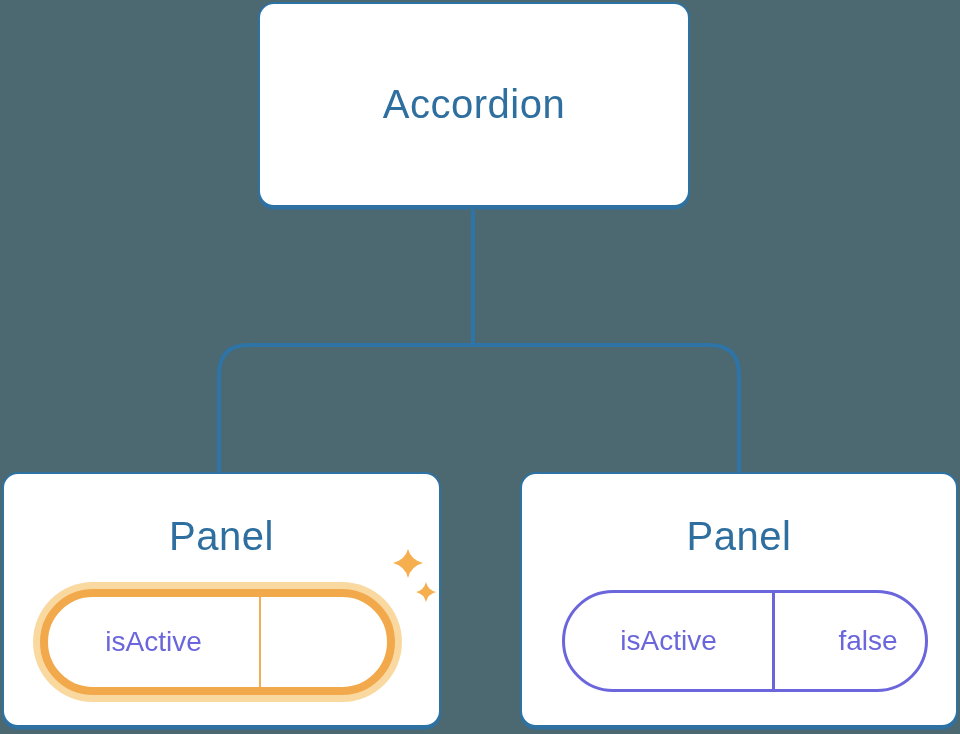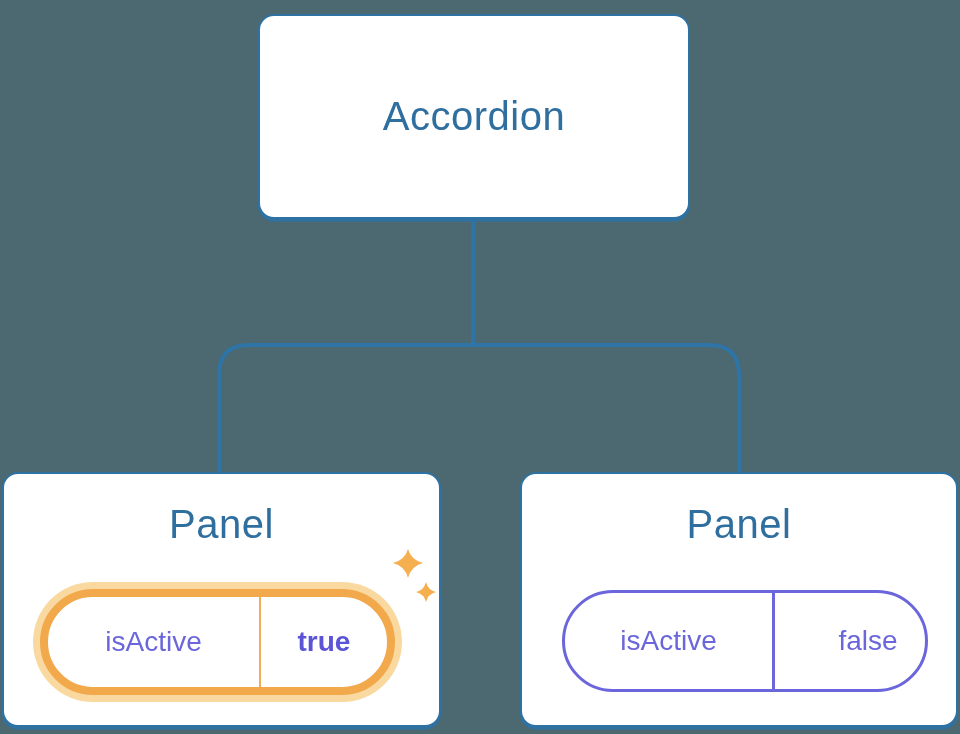--- a/index.html
+++ b/index.html
@@ -36,36 +36,36 @@
   }
   .node {
     position: absolute;
     background: var(--node-fill);
     border: 2.5px solid var(--node-border);
     border-radius: 16px;
     box-shadow: 0 2.5px 0 var(--node-border);
     box-sizing: border-box;
   }
   .node-root {
-    left: 258px; top: 14px;
+    left: 258px; top: 2px;
     width: 432px; height: 205px;
     display: flex; align-items: center; justify-content: center;
   }
   .node-title {
     color: var(--node-text);
     font-size: 40px;
     letter-spacing: 0.5px;
     white-space: nowrap;
   }
   .panel { width: 439px; height: 255px; top: 472px; }
   .panel-left  { left: 2px; }
   .panel-right { left: 520px; width: 438px; }
   .panel .node-title {
     position: absolute;
-    top: 28px; left: 0;
+    top: 40px; left: 0;
     width: 100%;
     text-align: center;
   }
   .pill {
     position: absolute;
     box-sizing: border-box;
     background: var(--node-fill);
     display: flex;
     align-items: stretch;
   }
@@ -118,21 +118,20 @@
 
   <div class="node node-root">
     <span class="node-title">Accordion</span>
   </div>
 
   <div class="node panel panel-left">
     <span class="node-title">Panel</span>
     <div class="pill pill-active">
       <span class="pill-cell cell-key">isActive</span>
       <span class="pill-divider"></span>
-      <span class="pill-cell cell-value value-active">true</span>
     </div>
     <svg class="sparkles" viewBox="0 0 58 58" xmlns="http://www.w3.org/2000/svg">
       <path fill="var(--sparkle)" d="M21 2 Q24 13 36 16 Q24 19 21 31 Q18 19 6 16 Q18 13 21 2 Z"></path>
       <path fill="var(--sparkle)" d="M39 35 Q41 43 49 45 Q41 47 39 55 Q37 47 29 45 Q37 43 39 35 Z"></path>
     </svg>
   </div>
 
   <div class="node panel panel-right">
     <span class="node-title">Panel</span>
     <div class="pill pill-inactive">

